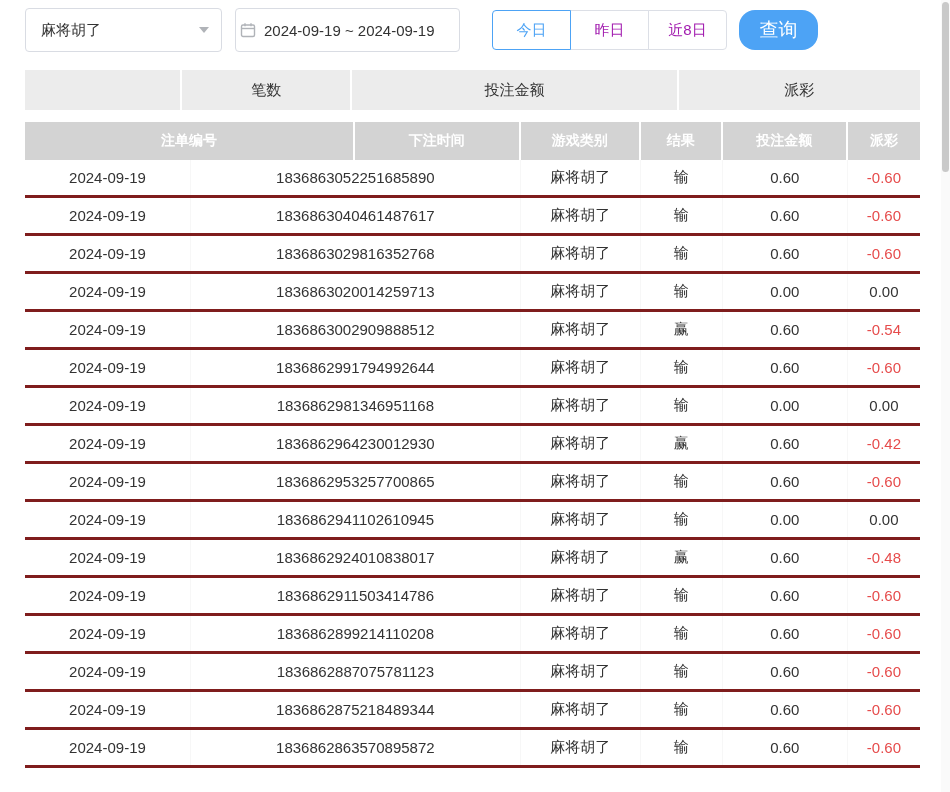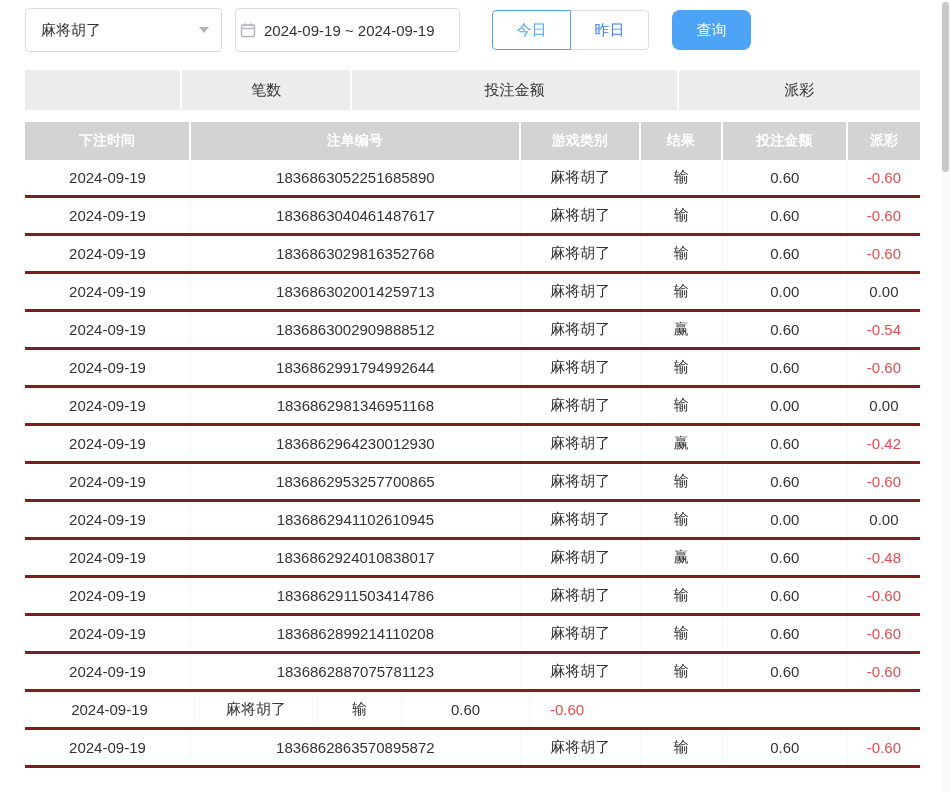--- a/index.html
+++ b/index.html
@@ -37,34 +37,34 @@
     display: flex; align-items: center; padding: 0 4px; background: #fff;
     cursor: pointer;
   }
   .cal-icon { flex: 0 0 auto; display: flex; }
   .date-value { font-size: 15px; color: #333; margin-left: 8px; white-space: nowrap; }
 
   .btn-group { display: flex; margin-left: 32px; }
   .quick-btn {
     width: 79px; height: 40px;
     border: 1px solid #dcdfe6; background: #fff;
-    font-size: 15px; color: #3b82f6;
+    font-size: 15px; color: #a21caf;
     display: flex; align-items: center; justify-content: center;
     cursor: pointer; margin-left: -1px;
     font-family: inherit;
   }
   .quick-btn:first-child { border-radius: 4px 0 0 4px; margin-left: 0; }
   .quick-btn:last-child  { border-radius: 0 4px 4px 0; }
   .quick-btn.active { border-color: var(--accent); color: var(--accent); position: relative; z-index: 1; }
 
   .search-btn {
-    margin-left: 23px; width: 79px; height: 40px;
+    margin-left: 12px; width: 79px; height: 40px;
     background: var(--accent); color: #fff;
-    border: none; border-radius: 8px;
-    font-size: 15px; cursor: pointer; font-family: inherit;
+    border: none; border-radius: 16px;
+    font-size: 19px; cursor: pointer; font-family: inherit;
   }
 
   
   .summary { width: 895px; margin-top: 18px; }
   .summary .hrow { display: flex; height: 40px; }
   .summary .hcell {
     background: #ececec; display: flex; align-items: center; justify-content: center;
     font-size: 15px; color: #333; border-right: 2px solid #fff;
   }
   .summary .hcell:last-child { border-right: none; }
@@ -124,38 +124,39 @@
           <line x1="5" y1="1.2" x2="5" y2="4.2" stroke="#b0b3b8" stroke-width="1.4"></line>
           <line x1="11" y1="1.2" x2="11" y2="4.2" stroke="#b0b3b8" stroke-width="1.4"></line>
         </svg>
       </span>
       <span class="date-value">2024-09-19 ~ 2024-09-19</span>
     </div>
 
     <div class="btn-group">
       <button class="quick-btn active">今日</button>
       <button class="quick-btn">昨日</button>
+      <button class="quick-btn">近8日</button>
     </div>
 
     <button class="search-btn">查询</button>
   </div>
 
   <div class="summary">
     <div class="hrow">
       <div class="hcell w-s0"></div>
       <div class="hcell w-s1">笔数</div>
       <div class="hcell w-s2">投注金额</div>
       <div class="hcell w-s3">派彩</div>
     </div>
   </div>
 
   <div class="bet-table">
     <div class="hrow">
+      <div class="hcell w-t1">注单编号</div>
       <div class="hcell w-t0">下注时间</div>
-      <div class="hcell w-t1">注单编号</div>
       <div class="hcell w-t2">游戏类别</div>
       <div class="hcell w-t3">结果</div>
       <div class="hcell w-t4">投注金额</div>
       <div class="hcell w-t5">派彩</div>
     </div>
     <div>
   <div class="row">
     <div class="cell w-t0">2024-09-19</div>
     <div class="cell w-t1">1836863052251685890</div>
     <div class="cell w-t2">麻将胡了</div>
@@ -276,20 +277,21 @@
     <div class="cell w-t0">2024-09-19</div>
     <div class="cell w-t1">1836862887075781123</div>
     <div class="cell w-t2">麻将胡了</div>
     <div class="cell w-t3">输</div>
     <div class="cell w-t4">0.60</div>
     <div class="cell w-t5 neg">-0.60</div>
   </div>
 
   <div class="row">
     <div class="cell w-t0">2024-09-19</div>
+    <div class="cell w-t1">1836862875218489344</div>
     <div class="cell w-t2">麻将胡了</div>
     <div class="cell w-t3">输</div>
     <div class="cell w-t4">0.60</div>
     <div class="cell w-t5 neg">-0.60</div>
   </div>
 
   <div class="row">
     <div class="cell w-t0">2024-09-19</div>
     <div class="cell w-t1">1836862863570895872</div>
     <div class="cell w-t2">麻将胡了</div>

